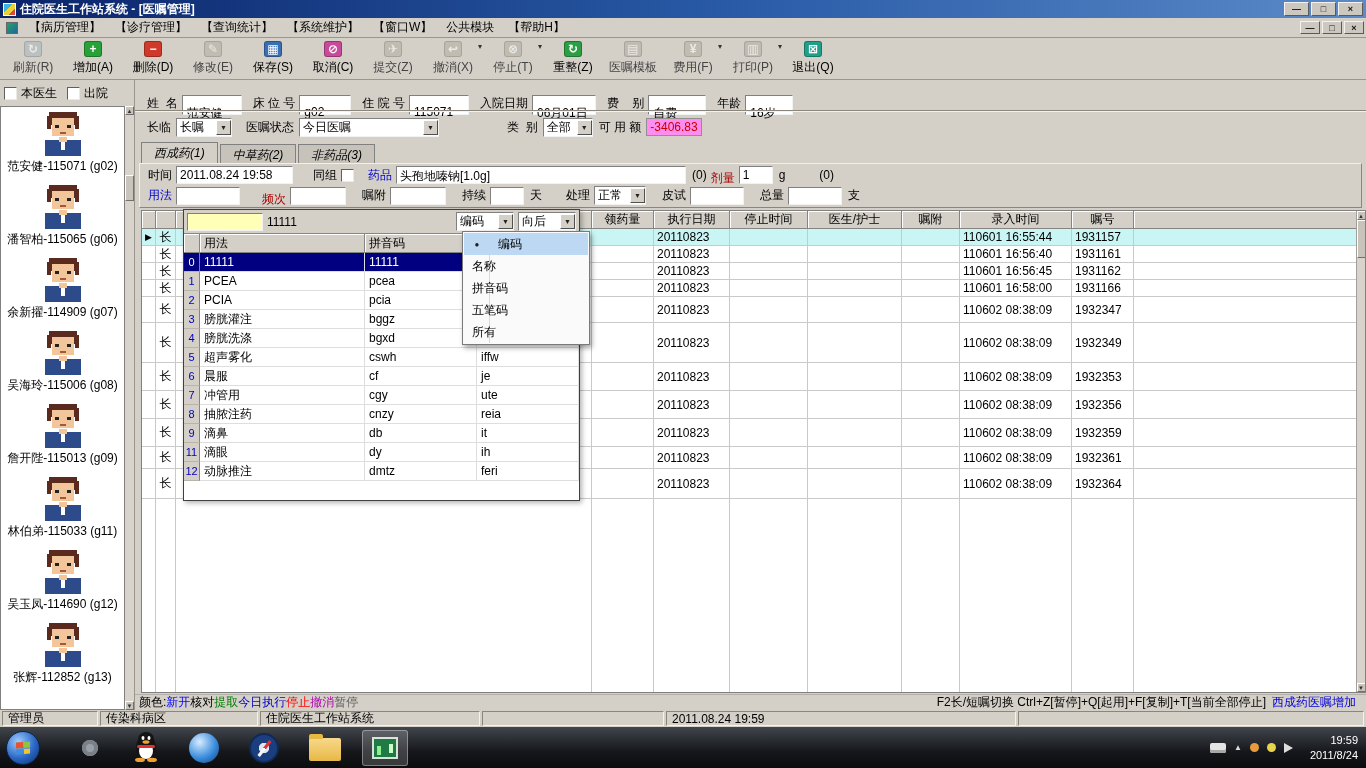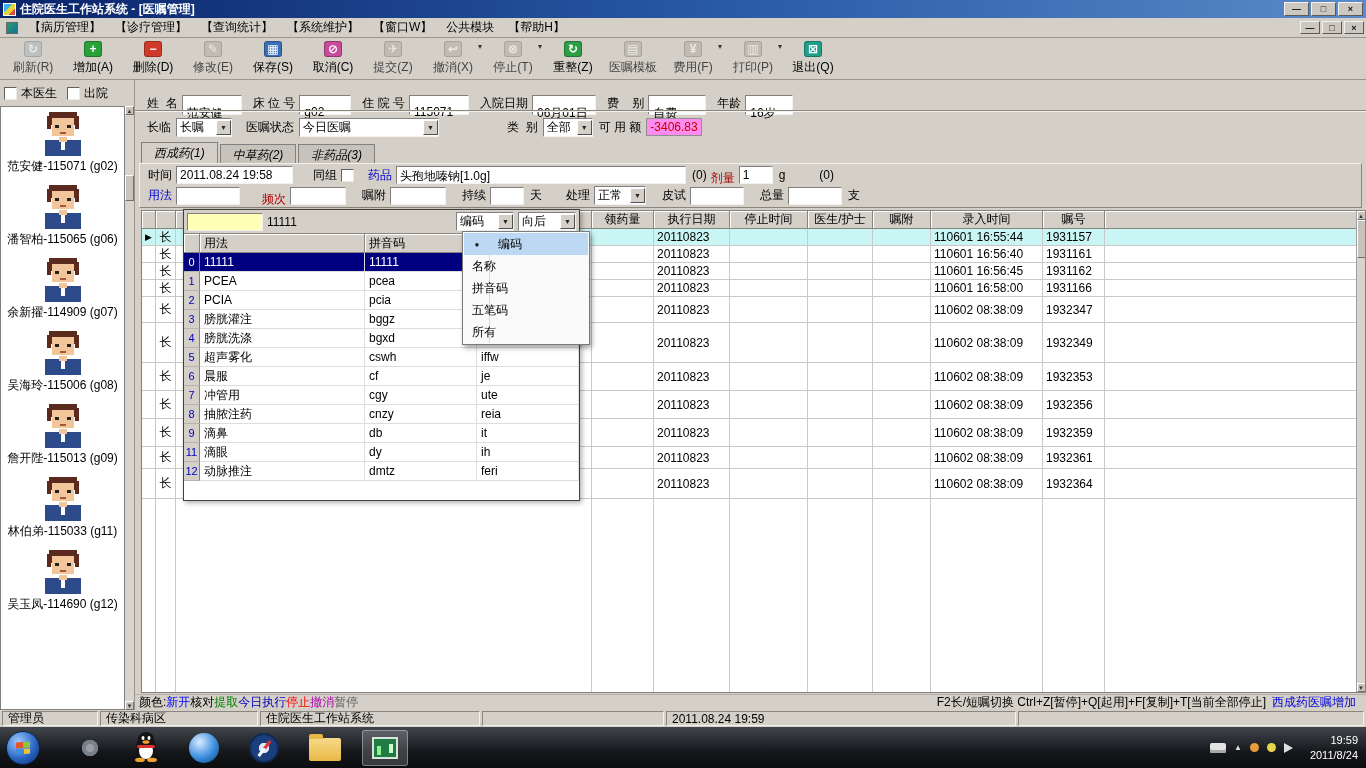--- a/index.html
+++ b/index.html
@@ -90,21 +90,21 @@
   padding:1px 3px; white-space:nowrap; overflow:hidden; }
 
 
 .tablewrap { position:absolute; top:130px; left:6px; right:0; bottom:17px; background:#fff;
   border:1px solid #808080; display:flex; flex-direction:column; overflow:hidden; }
 .thead { display:flex; height:18px; flex:none; background:#d4d0c8; }
 .th { flex:none; border-right:1px solid #848480; border-bottom:1px solid #848480;
   box-shadow:inset 1px 1px 0 #fff; display:flex; align-items:center; justify-content:center;
   white-space:nowrap; overflow:hidden; }
 .c0{width:14px}.c1{width:20px}.c2{width:416px}.c3{width:62px}.c4{width:76px}.c5{width:78px}
-.c6{width:65px}.c7{width:58px}.c8{width:112px}.c9{width:62px}.c10{flex:1 !important;width:auto}
+.c6{width:94px}.c7{width:58px}.c8{width:112px}.c9{width:62px}.c10{flex:1 !important;width:auto}
 .rows { display:flex; flex-direction:column; flex:none; }
 .trow { display:flex; flex:none; }
 .trow > span { flex:none; border-right:1px solid #c9c9c9; border-bottom:1px solid #c9c9c9;
   padding:1px 3px; white-space:nowrap; overflow:hidden; display:flex; align-items:center; }
 .trow.current { background:#c9f6f4; }
 .trow .c0 { justify-content:center; padding:0; font-size:9px; }
 .trow .c1 { justify-content:center; }
 .trow.fill { flex:1; }
 .trow.fill > span { border-bottom:none; }
 .sb { position:absolute; top:0; right:0; bottom:0; width:9px; background:#d8d4cc;
@@ -406,20 +406,35 @@
             <rect x="11" y="8" width="22" height="18" fill="#f2c69a"></rect>
             <rect x="14" y="15" width="4" height="3" fill="#222222"></rect>
             <rect x="26" y="15" width="4" height="3" fill="#222222"></rect>
             <rect x="19" y="22" width="6" height="2" fill="#a05a3a"></rect>
             <rect x="4" y="30" width="36" height="16" fill="#2d4a8a"></rect>
             <rect x="18" y="27" width="8" height="5" fill="#f2c69a"></rect>
             <rect x="20" y="32" width="4" height="8" fill="#ffffff"></rect>
           </svg>
           <span class="pname">吴玉凤-114690 (g12)</span>
         </div>
+        <div class="patient">
+          <svg class="avatar" width="44" height="48" viewBox="0 0 44 48" shape-rendering="crispEdges">
+            <rect x="8" y="2" width="28" height="13" fill="#5a2a1e"></rect>
+            <rect x="6" y="6" width="4" height="13" fill="#5a2a1e"></rect>
+            <rect x="34" y="6" width="4" height="13" fill="#5a2a1e"></rect>
+            <rect x="11" y="8" width="22" height="18" fill="#f2c69a"></rect>
+            <rect x="14" y="15" width="4" height="3" fill="#222222"></rect>
+            <rect x="26" y="15" width="4" height="3" fill="#222222"></rect>
+            <rect x="19" y="22" width="6" height="2" fill="#a05a3a"></rect>
+            <rect x="4" y="30" width="36" height="16" fill="#2d4a8a"></rect>
+            <rect x="18" y="27" width="8" height="5" fill="#f2c69a"></rect>
+            <rect x="20" y="32" width="4" height="8" fill="#ffffff"></rect>
+          </svg>
+          <span class="pname">张辉-112852 (g13)</span>
+        </div>
       </div>
     <div class="vscroll">
       <span class="sarrow">▲</span>
       <span class="sthumb"></span>
       <span class="sarrow bottom">▼</span>
     </div>
   </div>
 
   <div class="main">
 

